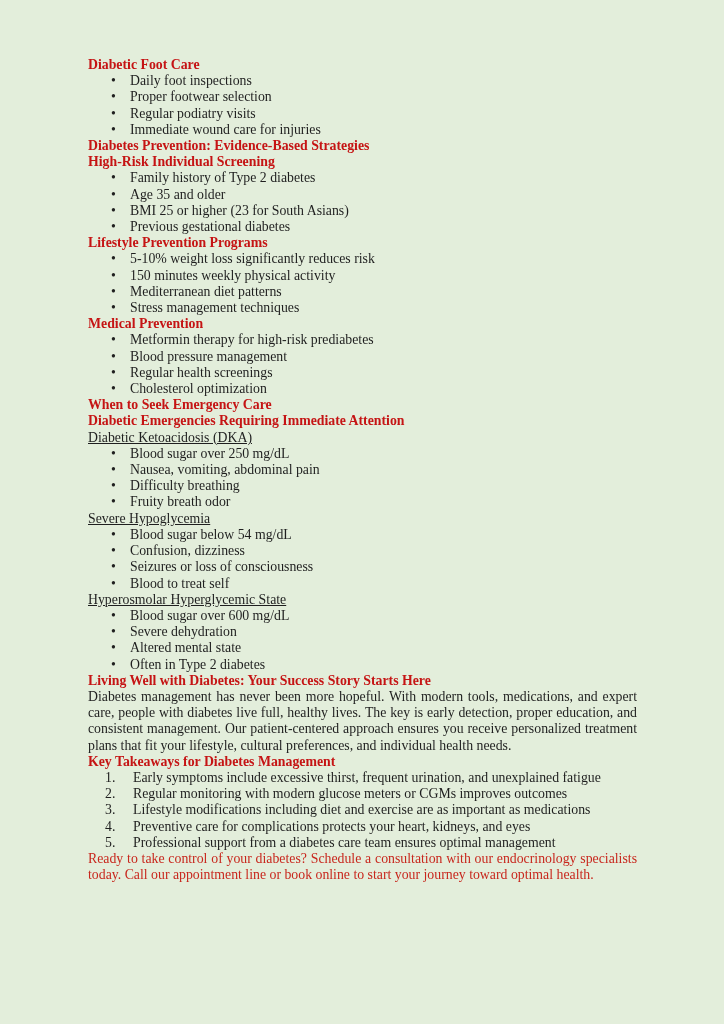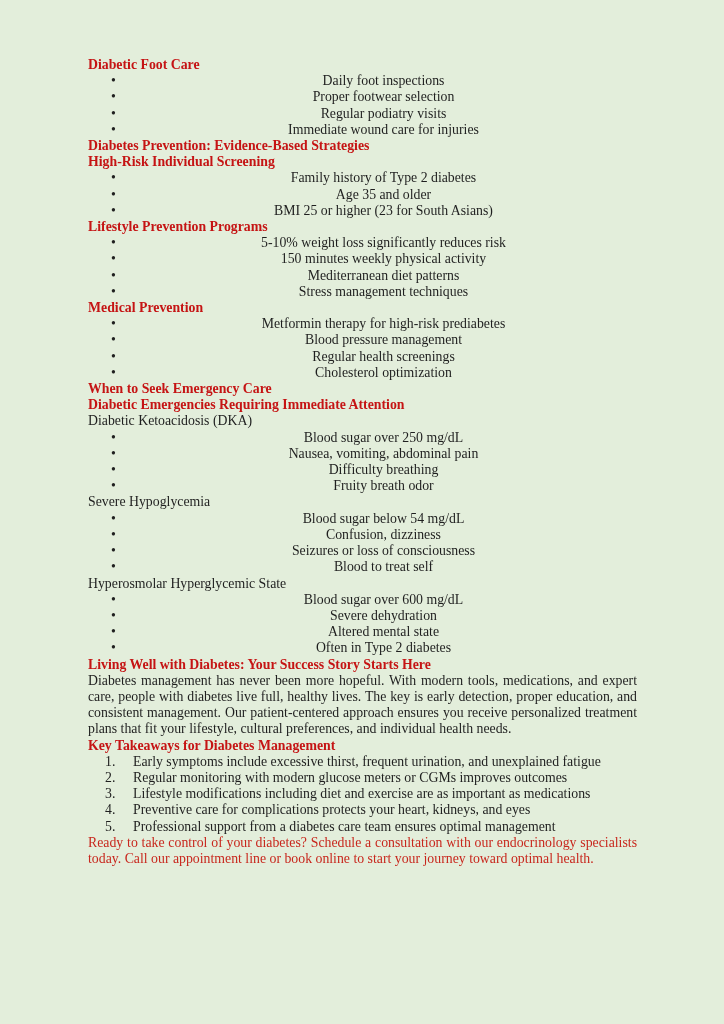--- a/index.html
+++ b/index.html
@@ -22,37 +22,37 @@
     width: 724px;
     padding: 57px 87px 0 88px;
   }
   p { margin: 0; }
   p.heading {
     color: #c51414;
     font-weight: bold;
   }
   p.plain {
     color: #1f1f1f;
+    text-decoration: underline;
   }
   p.paragraph {
     text-align: justify;
   }
   p.cta {
     color: #c8271d;
     text-align: justify;
   }
   ul.bullets, ol.numbered {
     margin: 0;
     padding: 0;
     list-style: none;
   }
   ul.bullets li {
     position: relative;
     padding-left: 42px;
-    text-align: center;
   }
   ul.bullets li::before {
     content: "\2022";
     position: absolute;
     left: 23px;
     top: 0;
   }
   ol.numbered {
     counter-reset: num;
   }
@@ -78,20 +78,21 @@
       <li>Proper footwear selection</li>
       <li>Regular podiatry visits</li>
       <li>Immediate wound care for injuries</li>
     </ul>
     <p class="heading">Diabetes Prevention: Evidence-Based Strategies</p>
     <p class="heading">High-Risk Individual Screening</p>
     <ul class="bullets">
       <li>Family history of Type 2 diabetes</li>
       <li>Age 35 and older</li>
       <li>BMI 25 or higher (23 for South Asians)</li>
+      <li>Previous gestational diabetes</li>
     </ul>
     <p class="heading">Lifestyle Prevention Programs</p>
     <ul class="bullets">
       <li>5-10% weight loss significantly reduces risk</li>
       <li>150 minutes weekly physical activity</li>
       <li>Mediterranean diet patterns</li>
       <li>Stress management techniques</li>
     </ul>
     <p class="heading">Medical Prevention</p>
     <ul class="bullets">

